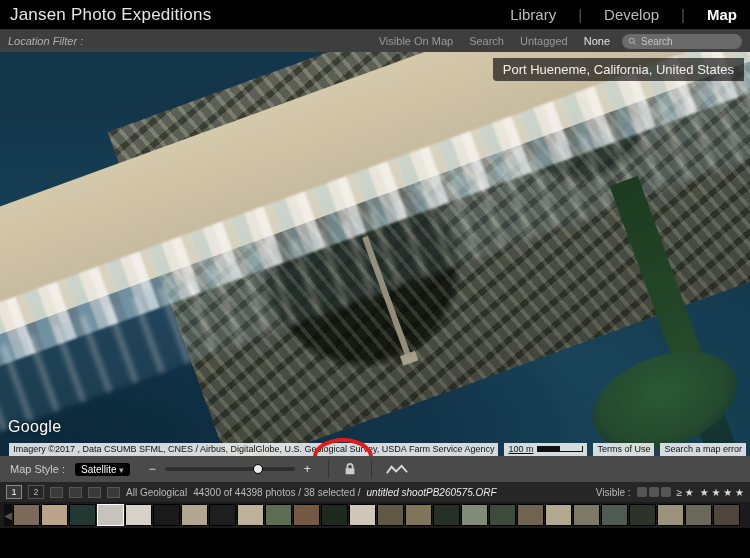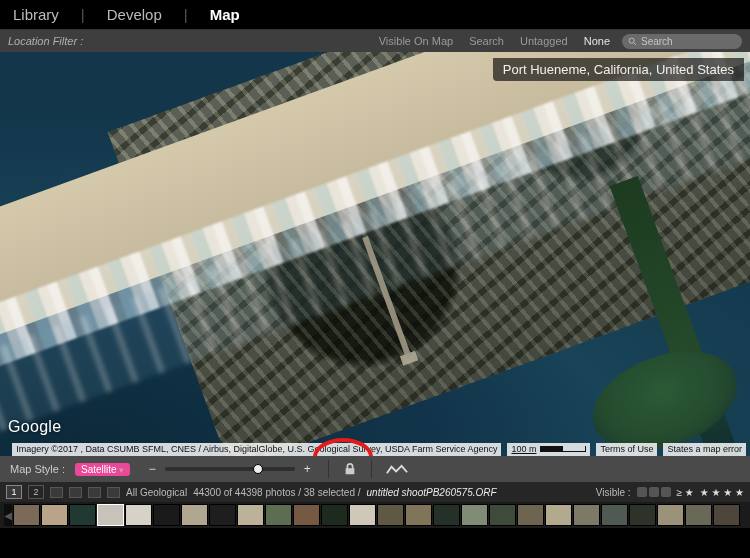--- a/index.html
+++ b/index.html
@@ -174,21 +174,21 @@
 
   
   .mapstylebar {
     height: 26px; background:#4a4a4a;
     display:flex; align-items:center;
     padding:0 10px; gap:10px;
     font-size:11px; color:#ccc;
     position: relative;
   }
   .mapstyle-label { color:#ccc; }
-  .mapstyle-val { color:#fff; background:#ec4899; padding:1px 6px; border-radius:3px; font-size:10px;}
+  .mapstyle-val { color:#fff; background:#000000; padding:1px 6px; border-radius:3px; font-size:10px;}
   .mapstyle-val::after{ content:" \25BE"; color:#aaa; font-size:9px;}
   .zoom-group { display:flex; align-items:center; gap:6px; margin-left:6px;}
   .zbtn {
     width:13px; height:13px; display:flex; align-items:center; justify-content:center;
     color:#ddd; cursor:pointer; font-size:12px; line-height:1;
   }
   .zslider {
     width:130px; height:4px; background:#2e2e2e; border-radius:2px;
     display:flex; align-items:center;
   }
@@ -237,20 +237,21 @@
   }
   .thumb.sel { border-color:#fff; }
 
   .filmstrip-left { width:8px; height:22px; background:#0d0d0d;
     display:flex; align-items:center; justify-content:center; color:#555; font-size:10px;}
 </style>
 </head>
 <body>
 
 <div class="topbar">
+  <div class="brand">Jansen Photo Expeditions</div>
   <div class="modules">
     <span class="module">Library</span>
     <span class="module sep">|</span>
     <span class="module">Develop</span>
     <span class="module sep">|</span>
     <span class="module active">Map</span>
   </div>
 </div>
 
 <div class="filterbar">
@@ -282,21 +283,21 @@
   <div class="location-overlay">Port Hueneme, California, United States</div>
   <div class="google-logo">Google</div>
 
   <div class="attrib-row">
     <span class="attrib-box">Imagery ©2017 , Data CSUMB SFML, CNES / Airbus, DigitalGlobe, U.S. Geological Survey, USDA Farm Service Agency</span>
     <span class="attrib-box scalebar">
       <span>100 m</span>
       <span class="ticks"></span>
     </span>
     <span class="attrib-box">Terms of Use</span>
-    <span class="attrib-box">States a map error</span>
+    <span class="attrib-box">Search a map error</span>
   </div>
 
   <div class="red-circle"></div>
 </div>
 
 <div class="mapstylebar">
   <span class="mapstyle-label">Map Style :</span>
   <span class="mapstyle-val">Satellite</span>
   <div class="zoom-group">
     <span class="zbtn">−</span>

